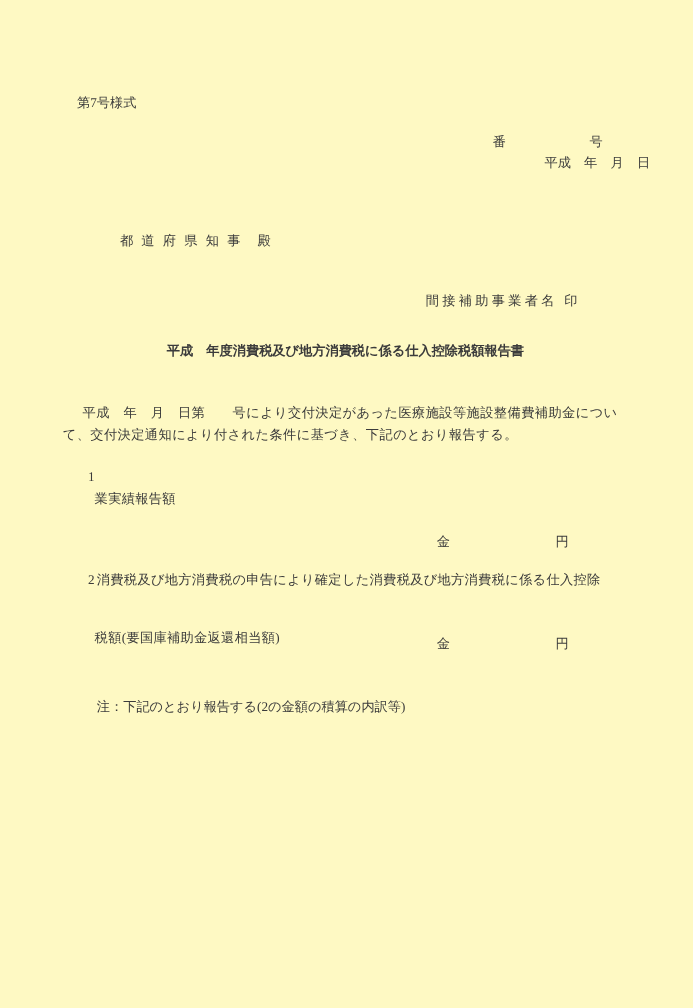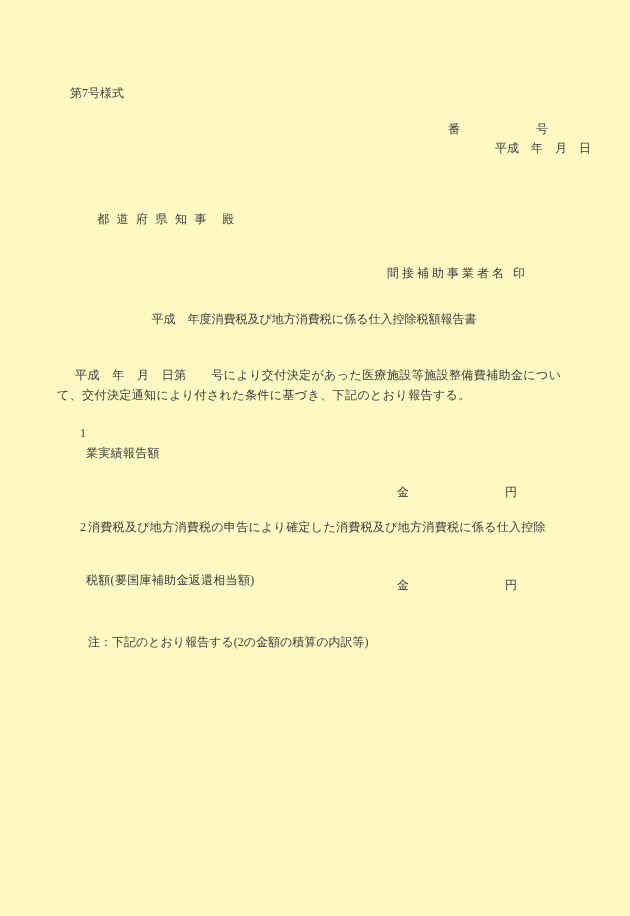--- a/index.html
+++ b/index.html
@@ -22,28 +22,28 @@
 
   .form-number   { left: 70px;  top: 86px; }
 
   .doc-number-row {
     left: 448px; top: 122px; width: 100px;
     display: flex; justify-content: space-between;
   }
   .date-line     { left: 447px; top: 141px; margin-left: 48px; }
 
   .addressee     { left: 85px;  top: 198px; }
-  .addressee-name { letter-spacing: 7.5px; }
+  .addressee-name { letter-spacing: 7.5px; margin-left: 12px; }
   .addressee-honorific { margin-left: 8px; }
 
   .sender        { left: 375px; top: 252px; }
   .sender-label  { letter-spacing: 3px; }
   .sender-seal   { margin-left: 6px; }
 
-  .doc-title     { left: 0; top: 312px; width: 628px; text-align: center; white-space: pre; position: absolute; }
+  .doc-title     { left: 0; top: 312px; width: 628px; text-align: center; white-space: pre; position: absolute; font-weight: bold; }
 
   .body-line1    { left: 75px;  top: 368px; letter-spacing: 0.4px; }
   .body-line2    { left: 57px;  top: 388px; letter-spacing: 0.4px; }
 
   .item1-number  { left: 80px;  top: 426px; }
   .item1-line1   { left: 100px; top: 426px; letter-spacing: 0.3px; }
   .item1-line2   { left: 86px;  top: 446px; letter-spacing: 0.3px; }
 
   .amount-row {
     position: absolute;

